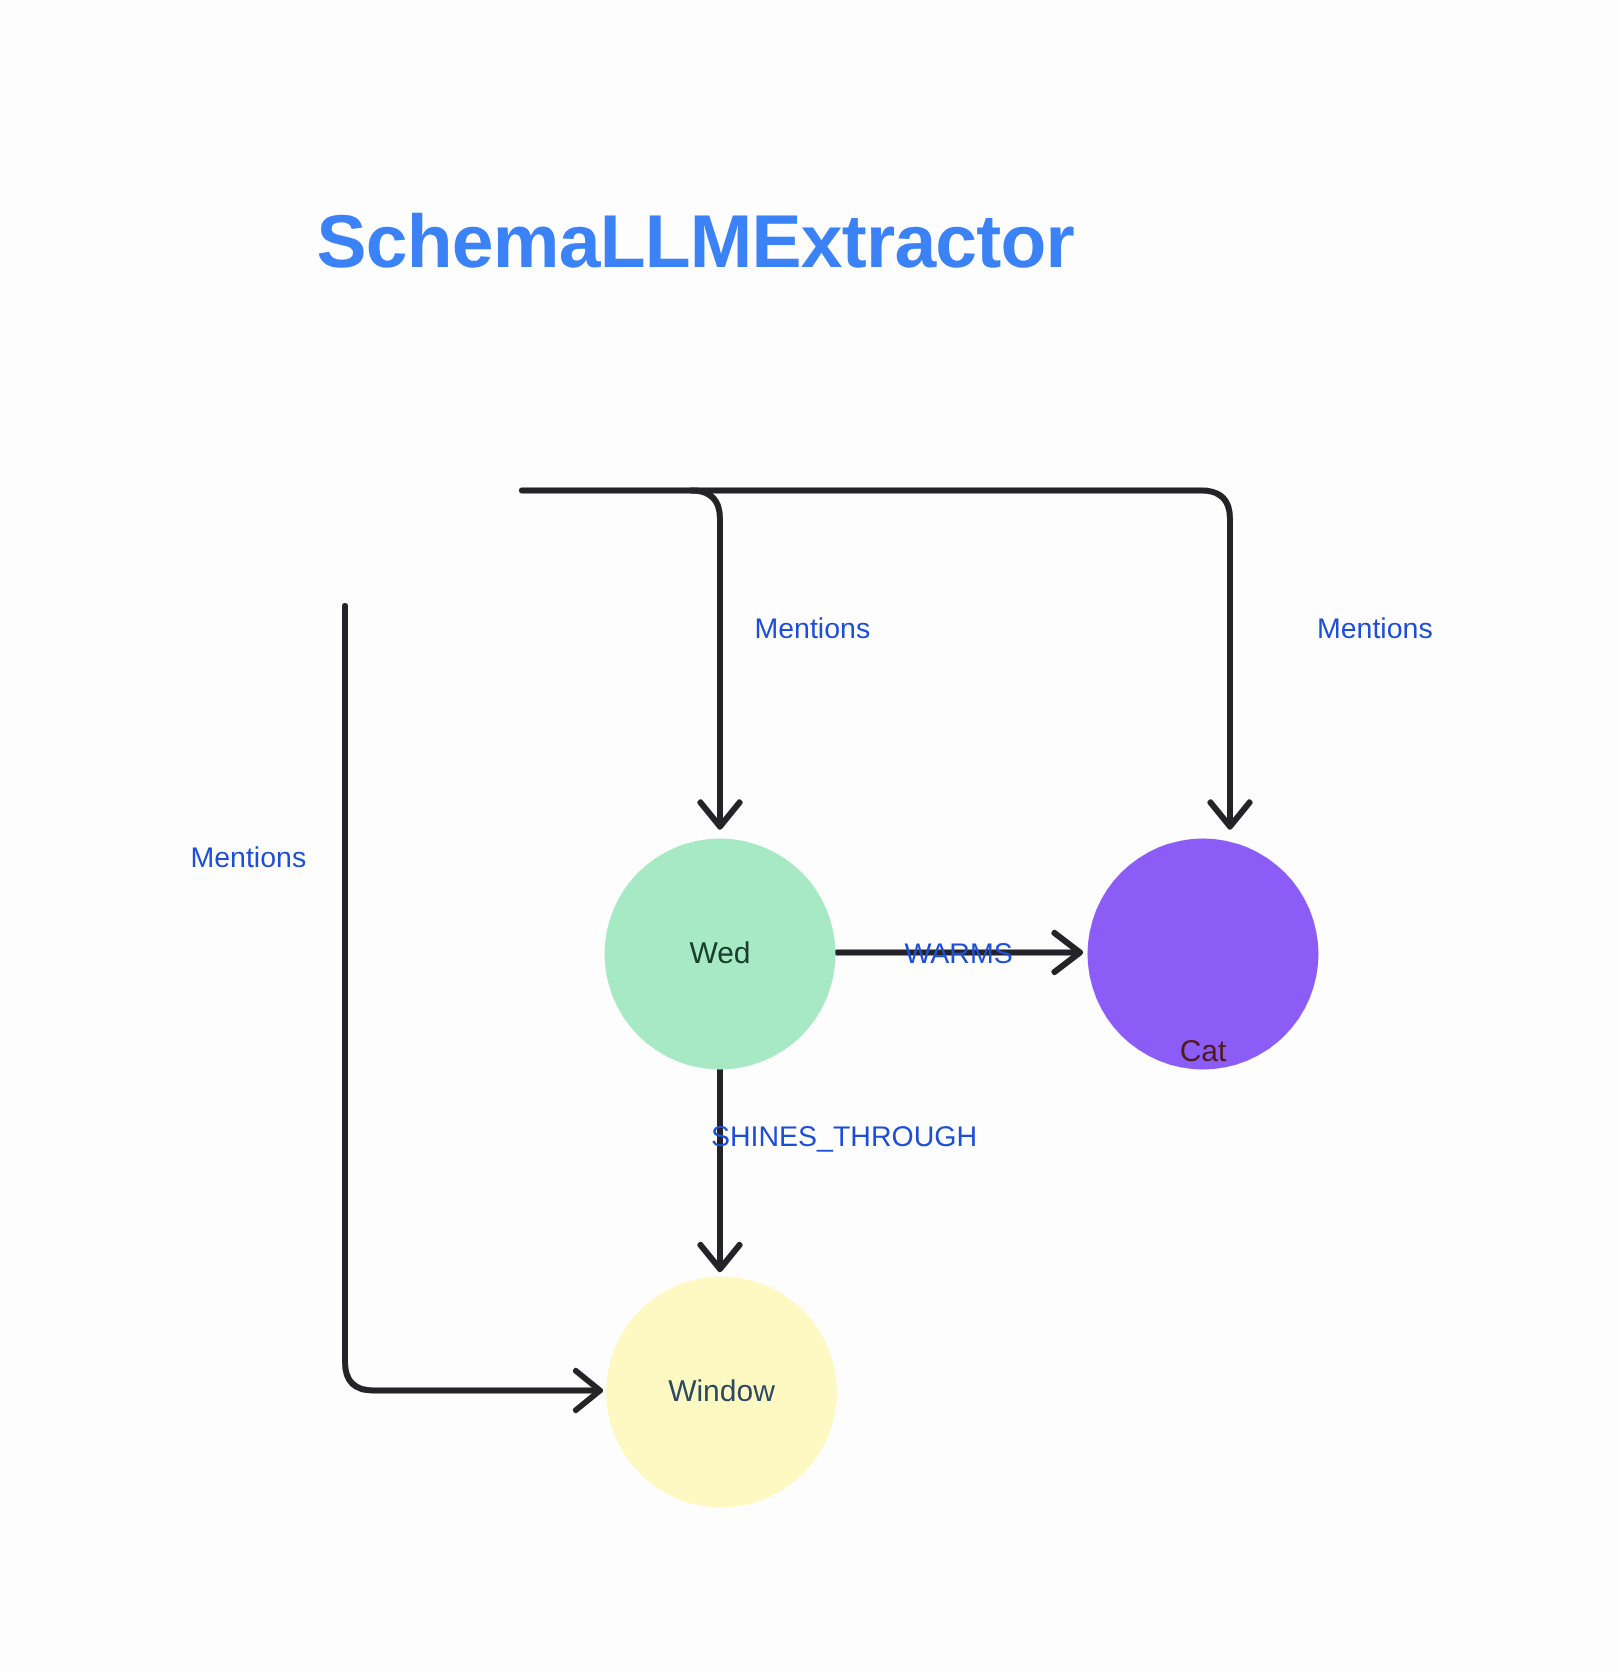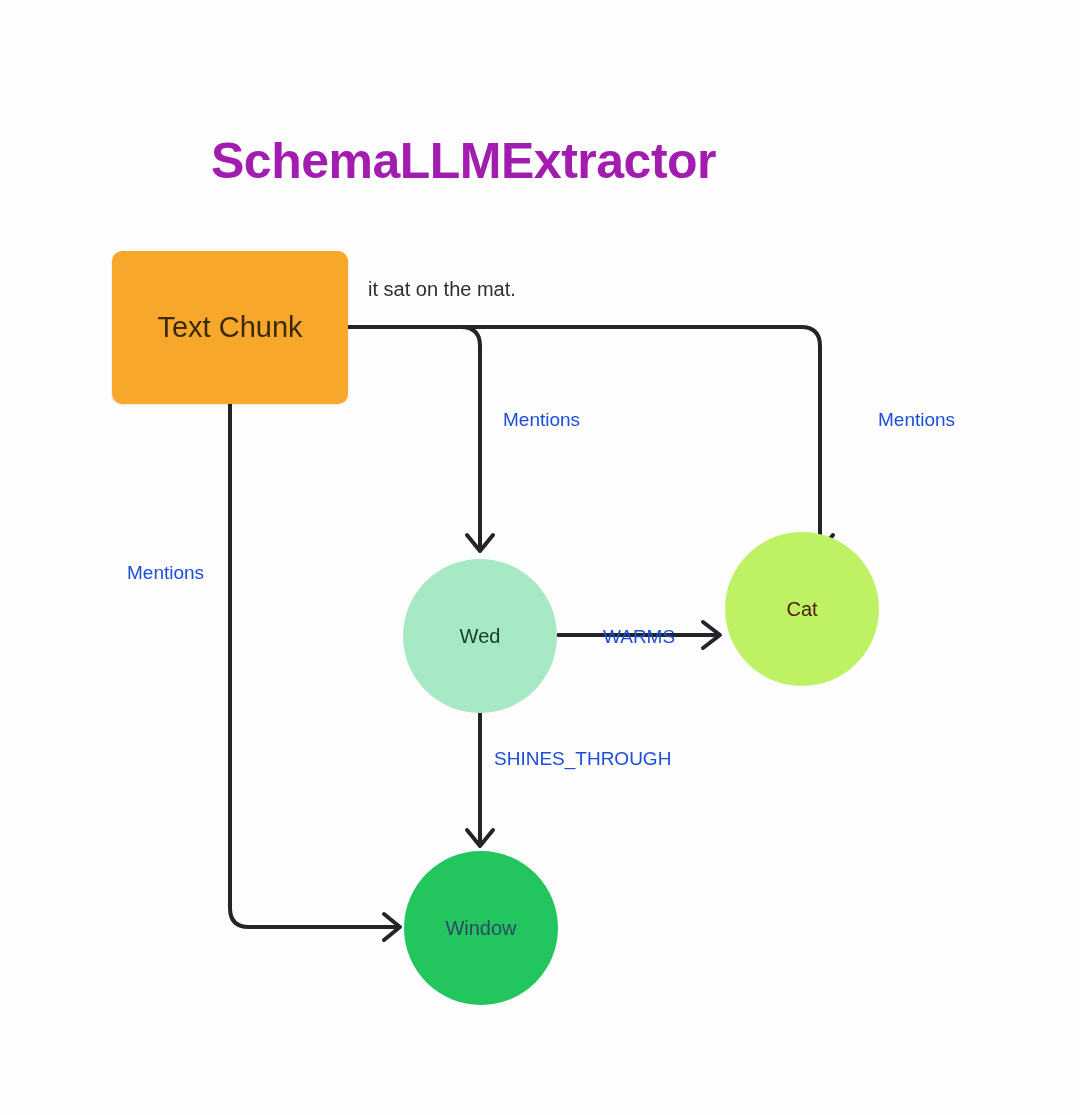--- a/index.html
+++ b/index.html
@@ -15,21 +15,21 @@
     font-family: "Liberation Sans", sans-serif;
     overflow: hidden;
   }
   .title {
     position: absolute;
     left: 211px;
     top: 98px;
     font-size: 50px;
     font-weight: bold;
     letter-spacing: -0.5px;
-    color: #a21caf;
+    color: #3b82f6;
     white-space: nowrap;
   }
   .source-text {
     position: absolute;
     left: 368px;
     top: 254px;
     font-size: 20px;
     line-height: 31px;
     color: #2E2E33;
     white-space: nowrap;
@@ -71,67 +71,63 @@
     position: absolute;
     width: 154px;
     height: 154px;
     border-radius: 50%;
     display: flex;
     align-items: center;
     justify-content: center;
     font-size: 20px;
   }
   .node-sun    { left: 403px; top: 559px; background: #A7E9C4; color: #16402C; }
-  .node-cat    { left: 725px; top: 532px; background: #bef264; color: #4F1B14; }
-  .node-window { left: 404px; top: 851px; background: #22c55e; color: #2E4A63; }
+  .node-cat    { left: 725px; top: 559px; background: #8b5cf6; color: #4F1B14; align-items: flex-end; }
+  .node-window { left: 404px; top: 851px; background: #fef9c3; color: #2E4A63; }
 
   .edge-label {
     position: absolute;
     font-size: 19px;
     color: #1d4ed8;
     white-space: nowrap;
   }
   .lbl-mentions-left  { left: 127px; top: 562px; }
   .lbl-mentions-mid   { left: 503px; top: 409px; }
   .lbl-mentions-right { left: 878px; top: 409px; }
   .lbl-warms          { left: 603px; top: 594px; margin-top: 32px; }
-  .lbl-shines         { left: 494px; top: 748px; }
+  .lbl-shines         { left: 474px; top: 748px; }
 </style>
 </head>
 <body>
 
 <div class="canvas">
 
   <h1 class="title">SchemaLLMExtractor</h1>
 
   <p class="source-text">
-    <span>it sat on the mat.</span>
   </p>
 
   <svg class="edges-svg" viewBox="0 0 1080 1115" xmlns="http://www.w3.org/2000/svg">
 
     <path d="M 348 327 L 801 327 Q 820 327 820 346 L 820 549"></path>
     <path d="M 807 535 L 820 551 L 833 535"></path>
 
     <path d="M 461 327 Q 480 327 480 346 L 480 549"></path>
     <path d="M 467 535 L 480 551 L 493 535"></path>
 
     <path d="M 230 404 L 230 908 Q 230 927 249 927 L 398 927"></path>
     <path d="M 384 914 L 400 927 L 384 940"></path>
 
     <path d="M 558 635 L 718 635"></path>
     <path d="M 703 622 L 720 635 L 703 648"></path>
 
     <path d="M 480 713 L 480 844"></path>
     <path d="M 467 830 L 480 846 L 493 830"></path>
   </svg>
 
-  <div class="node-rect">
-    <span>Text Chunk</span>
-  </div>
 
   <div class="node-circle node-sun">
     <span>Wed</span>
   </div>
 
   <div class="node-circle node-cat">
     <span>Cat</span>
   </div>
 
   <div class="node-circle node-window">

